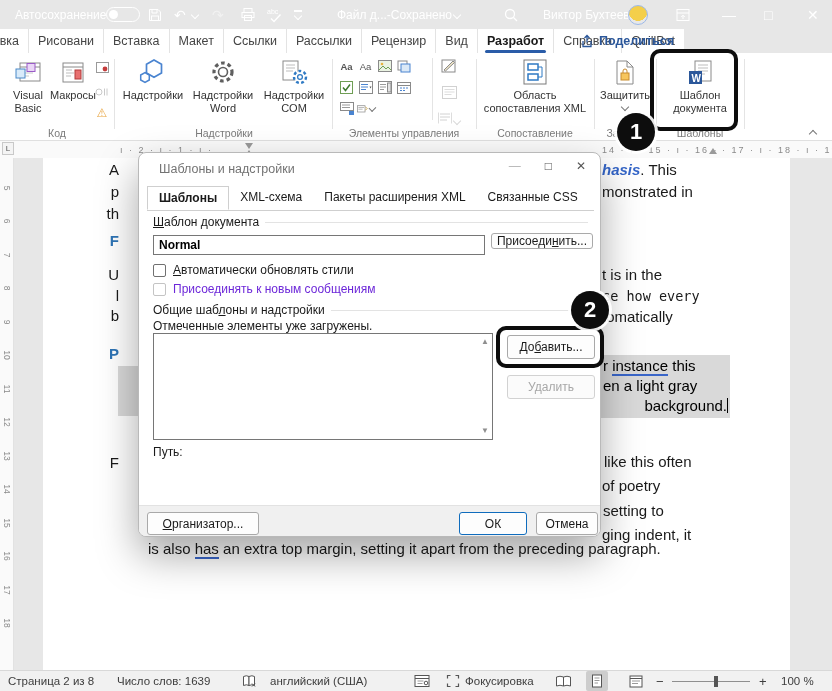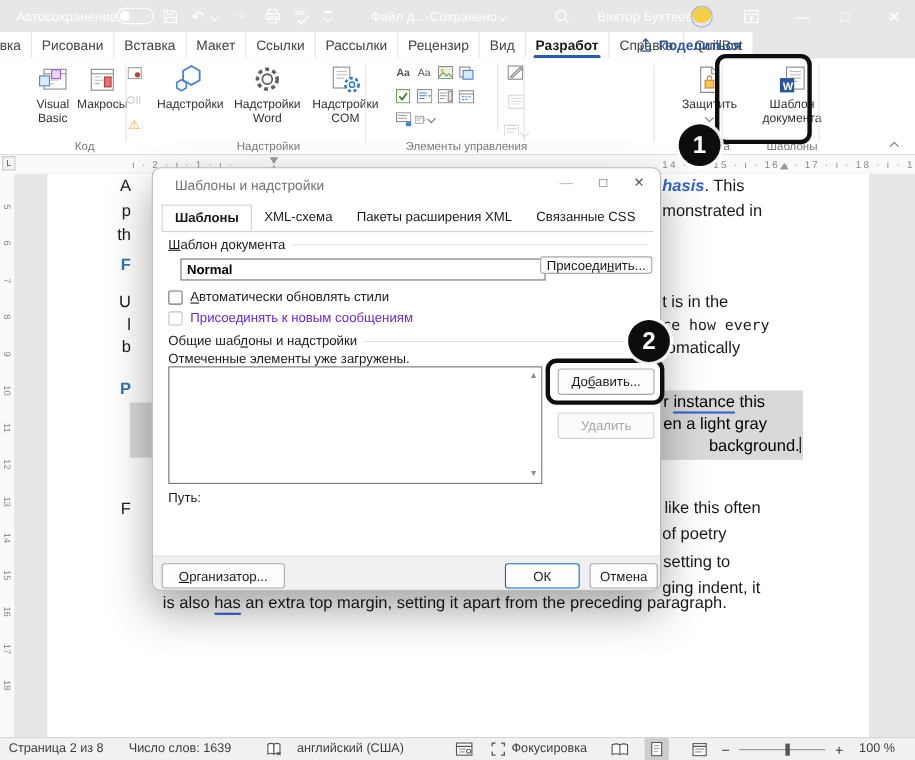--- a/index.html
+++ b/index.html
@@ -23,21 +23,21 @@
   
   .tabsbar { position:absolute; left:0; top:29px; width:684px; height:24px; background:#fff; display:flex; align-items:stretch; font-size:12.5px; color:#444; z-index:2;justify-content:flex-end; }
   .rtab { display:flex; align-items:center; padding:0 9px; position:relative; cursor:default; }
   .rtab + .rtab { border-left:1px solid #e3e3e3; }
   .rtab.active { color:#1a1a1a; font-weight:bold; }
   .rtab.active::after { content:""; position:absolute; left:7px; right:7px; bottom:0; height:3px; background:#2a5ca8; border-radius:2px; }
   .share { position:absolute; right:10px; top:0; height:24px; display:flex; align-items:center; gap:5px; color:#2b579a; font-weight:bold; font-size:12.5px; }
 
   
   .ribbon { position:absolute; left:0; top:53px; width:832px; height:88px; background:#fff; border-bottom:1px solid #e0e0e0; z-index:2; }
-  .rgroup { position:absolute; top:0; height:88px;margin-left:20px; }
+  .rgroup { position:absolute; top:0; height:88px; }
   .glabel { position:absolute; bottom:2px; left:0; width:100%; text-align:center; font-size:10.5px; color:#7b7b7b; }
   .vdiv { position:absolute; top:6px; height:70px; width:1px; background:#e4e4e4; }
   .rbtn { position:absolute; top:3px; display:flex; flex-direction:column; align-items:center; font-size:11px; color:#333; text-align:center; line-height:1.2; }
   .rbtn .ric { height:30px; display:flex; align-items:flex-end; justify-content:center; margin-bottom:3px; }
   .smcol { position:absolute; display:flex; flex-direction:column; gap:6px; align-items:center; }
   .mi { width:17px; height:16px; display:flex; align-items:center; justify-content:center; font-size:9.5px; color:#555; }
   .ctrlgrid { position:absolute; left:4px; top:5px; display:grid; grid-template-columns:repeat(4,19px); grid-auto-rows:21px; }
   .warnglyph { color:#e8a33d; font-size:12px; line-height:1; }
 
   
@@ -65,21 +65,21 @@
   .dialog { position:absolute; left:138px; top:152px; width:463px; height:385px; background:#fff;
     border:1px solid #b9b9b9; border-radius:8px; box-shadow:0 18px 40px rgba(0,0,0,.35); z-index:5; font-size:12px; color:#1a1a1a; overflow:hidden; }
   .dlg-title { position:absolute; left:20px; top:9px; font-size:12.5px; color:#737373; }
   .dlg-controls { position:absolute; right:14px; top:6px; display:flex; gap:24px; color:#555; font-size:12px; }
   .dlg-tabs { position:absolute; left:8px; top:33px; display:flex; }
   .dtab { padding:4px 11px; font-size:12px; color:#1a1a1a; }
   .dtab.active { border:1px solid #cfcfcf; border-bottom:1px solid #fff; background:#fff; margin-bottom:-1px; font-weight:bold; }
   .dlg-tabline { position:absolute; left:8px; top:57px; width:447px; height:1px; background:#cfcfcf; }
   .dgroup { position:absolute; left:14px; right:12px; display:flex; align-items:center; gap:6px; font-size:12px; }
   .dline { flex:1; height:1px; background:#e3e3e3; }
-  .dinput { position:absolute; left:25px; top:82px; width:332px; height:20px; border:1px solid #767676; font-size:12px; font-weight:bold; padding:1px 5px; font-family:"Liberation Sans",sans-serif; }
+  .dinput { position:absolute; left:14px; top:82px; width:332px; height:20px; border:1px solid #767676; font-size:12px; font-weight:bold; padding:1px 5px; font-family:"Liberation Sans",sans-serif; }
   .dbtn { position:absolute; background:#fdfdfd; border:1px solid #a9a9a9; border-radius:3px; font-size:12px; color:#1a1a1a; display:flex; align-items:center; justify-content:center; font-family:"Liberation Sans",sans-serif; }
   .dbtn.disabled { color:#a7a7a7; border-color:#d2d2d2; background:#fbfbfb; }
   .dbtn.default { border:1.5px solid #0f6cbd; }
   .cbrow { position:absolute; left:14px; display:flex; align-items:center; gap:7px; font-size:12px; }
   .cbox { width:13px; height:13px; border:1px solid #707070; border-radius:2px; background:#fff; }
   .cbrow.disabled { color:#6d28d9; } .cbrow.disabled .cbox { border-color:#c4c4c4; }
   .u { text-decoration:underline; }
   .listbox { position:absolute; left:14px; top:180px; width:340px; height:107px; border:1px solid #767676; background:#fff; }
   .scr { position:absolute; right:3px; font-size:8px; color:#8f8f8f; line-height:1; }
   .dfooter { position:absolute; left:0; top:352px; width:463px; height:33px; background:#f0f0f0; border-top:1px solid #e2e2e2; }
@@ -343,20 +343,34 @@
             </svg></span>
         <span class="dim"><svg width="14" height="12" viewBox="0 0 14 12">
               <path d="M2 2h10M2 5h10M2 8h7" stroke="#9a9a9a"></path>
               <path d="M0.5 0.5v11M13.5 0.5v11" stroke="#b5b5b5"></path>
             </svg><span class="chv" style="color:#aaa;margin-left:2px"></span></span>
       </div>
       <div class="glabel">Элементы управления</div>
     </div>
     <div class="vdiv" style="left:476px"></div>
 
+    <div class="rgroup" style="left:478px;width:114px">
+      <div class="rbtn" style="left:2px;width:110px">
+        <span class="ric">
+          <svg width="30" height="28" viewBox="0 0 30 28">
+              <rect x="4" y="2" width="22" height="24" fill="#fff" stroke="#7a7a7a"></rect>
+              <rect x="8" y="6" width="10" height="6" fill="none" stroke="#2f7ac4" stroke-width="1.5"></rect>
+              <rect x="8" y="16" width="10" height="6" fill="none" stroke="#2f7ac4" stroke-width="1.5"></rect>
+              <path d="M18 9h4v10h-4" fill="none" stroke="#2f7ac4"></path>
+            </svg>
+        </span>
+        <span>Область сопоставления XML</span>
+      </div>
+      <div class="glabel">Сопоставление</div>
+    </div>
     <div class="vdiv" style="left:594px"></div>
 
     <div class="rgroup" style="left:596px;width:58px">
       <div class="rbtn" style="left:2px;width:54px">
         <span class="ric">
           <svg width="24" height="27" viewBox="0 0 24 27">
               <path d="M4 2h10l6 6v17H4z" fill="#fff" stroke="#8a8a8a"></path>
               <path d="M14 2v6h6" fill="none" stroke="#8a8a8a"></path>
               <rect x="8" y="14" width="8" height="7" fill="#f7c55c" stroke="#c88b2e"></rect>
               <path d="M10 14v-2a2 2 0 014 0v2" fill="none" stroke="#c88b2e"></path>

